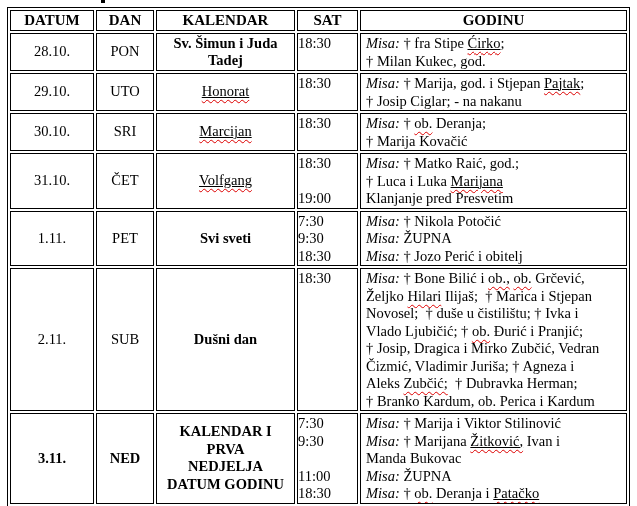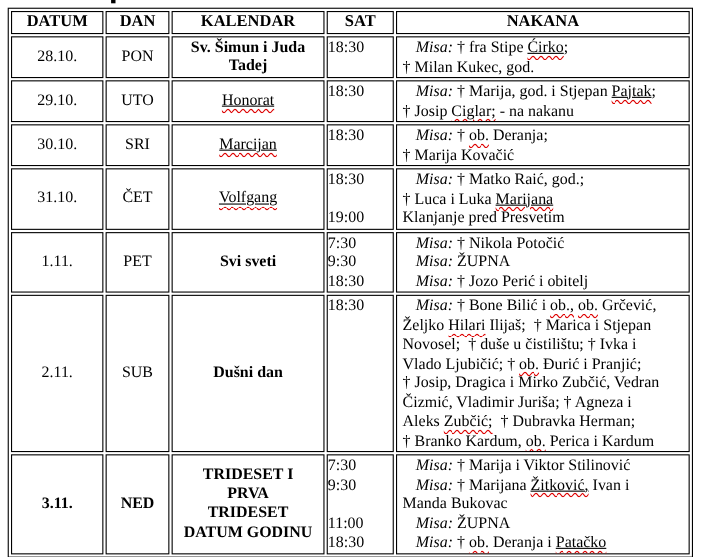--- a/index.html
+++ b/index.html
@@ -49,21 +49,21 @@
     vertical-align: top;
     padding: 1px 0 0 5px;
     text-align: left;
   }
   .line {
     line-height: 17.5px;
     min-height: 17.5px;
     white-space: pre;
   }
   .b  { font-weight: bold; }
-  .it { font-style: italic; margin-left: 12px; }
+  .it { font-style: italic; }
   .u  {
     text-decoration: underline;
     text-decoration-thickness: 1px;
   }
   .sq {
     text-decoration: underline;
     text-decoration-style: wavy;
     text-decoration-color: #dd0000;
     text-decoration-thickness: 1px;
     text-underline-offset: 2.5px;
@@ -81,21 +81,21 @@
     <col style="width:139px">
     <col style="width:61px">
     <col>
   </colgroup>
   <thead>
       <tr>
         <th>DATUM</th>
         <th>DAN</th>
         <th>KALENDAR</th>
         <th>SAT</th>
-        <th>NAKANA</th>
+        <th>GODINU</th>
       </tr>
     </thead>
   <tbody>
       <tr>
         <td class="c-datum">
           <div class="line">28.10.</div>
         </td>
         <td class="c-dan">
           <div class="line">PON</div>
         </td>
@@ -214,23 +214,23 @@
         </td>
       </tr>
       <tr>
         <td class="c-datum">
           <div class="line b">3.11.</div>
         </td>
         <td class="c-dan">
           <div class="line b">NED</div>
         </td>
         <td class="c-kalendar">
-          <div class="line b"><span>TRIDESET I</span></div>
+          <div class="line b"><span>KALENDAR I</span></div>
           <div class="line b"><span>PRVA</span></div>
-          <div class="line b"><span>TRIDESET</span></div>
+          <div class="line b"><span>NEDJELJA</span></div>
           <div class="line b"><span>DATUM GODINU</span></div>
         </td>
         <td class="c-sat">
           <div class="line">7:30</div>
           <div class="line">9:30</div>
           <div class="line"></div>
           <div class="line">11:00</div>
           <div class="line">18:30</div>
         </td>
         <td class="c-nakana">

